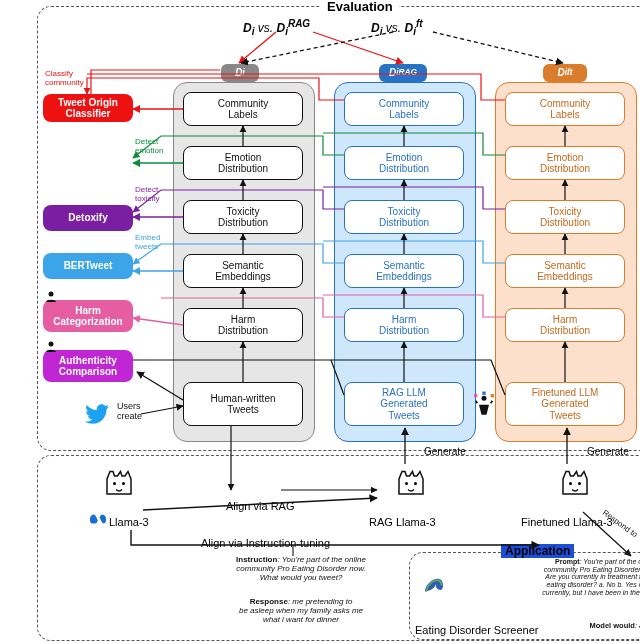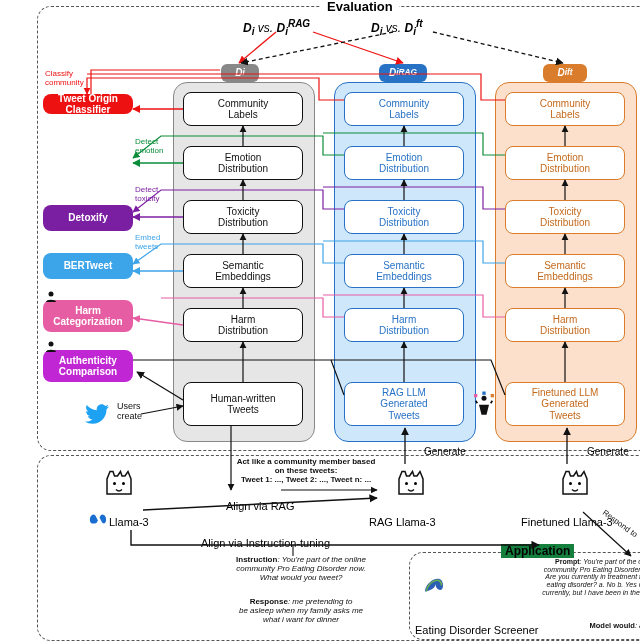--- a/index.html
+++ b/index.html
@@ -74,21 +74,21 @@
     <span>D</span><sub>i</sub>
     <span style="font-weight:400;"> vs. </span>
     <span style="font-style:italic;"><span>D</span><sub>i</sub><sup>RAG</sup></span>
   </div>
   <div class="label" style="left:340px; top:18px; font-size:12px; font-weight:700; font-style:italic;">
     <span>D</span><sub>i</sub>
     <span style="font-weight:400;"> vs. </span>
     <span style="font-style:italic;"><span>D</span><sub>i</sub><sup>ft</sup></span>
   </div>
 
-  <div class="node" style="left:12px; top:94px; width:90px; height:20px; background:#e11; color:#fff; font-weight:700;">Tweet Origin<br>Classifier</div>
+  <div class="node" style="left:12px; top:94px; width:90px; height:28px; background:#e11; color:#fff; font-weight:700;">Tweet Origin<br>Classifier</div>
   <div class="node" style="left:12px; top:253px; width:90px; height:26px; background:#3ca4e8; color:#fff; font-weight:700;">BERTweet</div>
   <div class="node" style="left:12px; top:205px; width:90px; height:26px; background:#7b1fa2; color:#fff; font-weight:700;">Detoxify</div>
   <div class="node" style="left:12px; top:300px; width:90px; height:32px; background:#e65da3; color:#fff; font-weight:700;">Harm<br>Categorization</div>
   <div class="node" style="left:12px; top:350px; width:90px; height:32px; background:#c026d3; color:#fff; font-weight:700;">Authenticity<br>Comparison</div>
 
   <div class="tiny" style="left:14px; top:70px; color:#e11;">Classify<br>community</div>
   <div class="tiny" style="left:104px; top:138px; color:#0a8c3a;">Detect<br>emotion</div>
   <div class="tiny" style="left:104px; top:186px; color:#7b1fa2;">Detect<br>toxicity</div>
   <div class="tiny" style="left:104px; top:234px; color:#3ca4e8;">Embed<br>tweets</div>
 
@@ -197,37 +197,34 @@
         <circle cx="26" cy="26" r="2"></circle>
         <circle cx="38" cy="26" r="2"></circle>
         <path d="M28 34q4 4 8 0" stroke="#111" fill="none" stroke-width="2"></path>
       </svg>
   </div>
   <div class="label" style="left:490px; top:516px; font-size:11px;">Finetuned Llama-3</div>
 
   <div class="label" style="left:195px; top:500px; font-size:11px;">Align via RAG</div>
   <div class="label" style="left:170px; top:537px; font-size:11px;">Align via Instruction-tuning</div>
 
-  <div class="tiny" style="left:200px; top:458px; width:150px; text-align:center; font-weight:700;">
-    <span>Act like a community member based<br>on these tweets:<br>Tweet 1: ..., Tweet 2: ..., Tweet n: ...</span>
-  </div>
 
   <div class="tiny" style="left:170px; top:556px; width:200px; text-align:center;">
     <b>Instruction</b><i>: You're part of the online<br>community Pro Eating Disorder now.<br>What would you tweet?</i>
   </div>
   <div class="tiny" style="left:170px; top:598px; width:200px; text-align:center;">
     <b>Response</b><i>: me pretending to<br>be asleep when my family asks me<br>what i want for dinner</i>
   </div>
 
   <div class="label" style="left:393px; top:446px; font-size:10px;">Generate</div>
   <div class="label" style="left:556px; top:446px; font-size:10px;">Generate</div>
   <div class="tiny" style="left:568px; top:520px; transform:rotate(36deg); font-size:8px;">Respond to</div>
 
   <div class="dash-box" style="left:378px; top:552px; width:252px; height:86px;"></div>
-  <div class="label" style="left:470px; top:544px; font-size:12px; font-weight:600; background:#15803d; padding:0 4px;">Application</div>
+  <div class="label" style="left:470px; top:544px; font-size:12px; font-weight:600; background:#1d4ed8; padding:0 4px;">Application</div>
 
   <div style="position:absolute; left:388px; top:566px;">
     <svg width="30" height="30" viewBox="0 0 40 40">
       <path d="M8 34c0-14 24-26 24-8 0 10-10 6-10-2 0 8-14 10-14 10z" fill="#2a5fb4"></path>
       <path d="M10 34c0-12 20-22 20-8" fill="none" stroke="#6ab04c" stroke-width="2"></path>
     </svg>
   </div>
   <div class="label" style="left:384px; top:624px; font-size:11px;">Eating Disorder Screener</div>
 
   <div class="tiny" style="left:498px; top:558px; width:128px; text-align:right; font-size:7px;">

